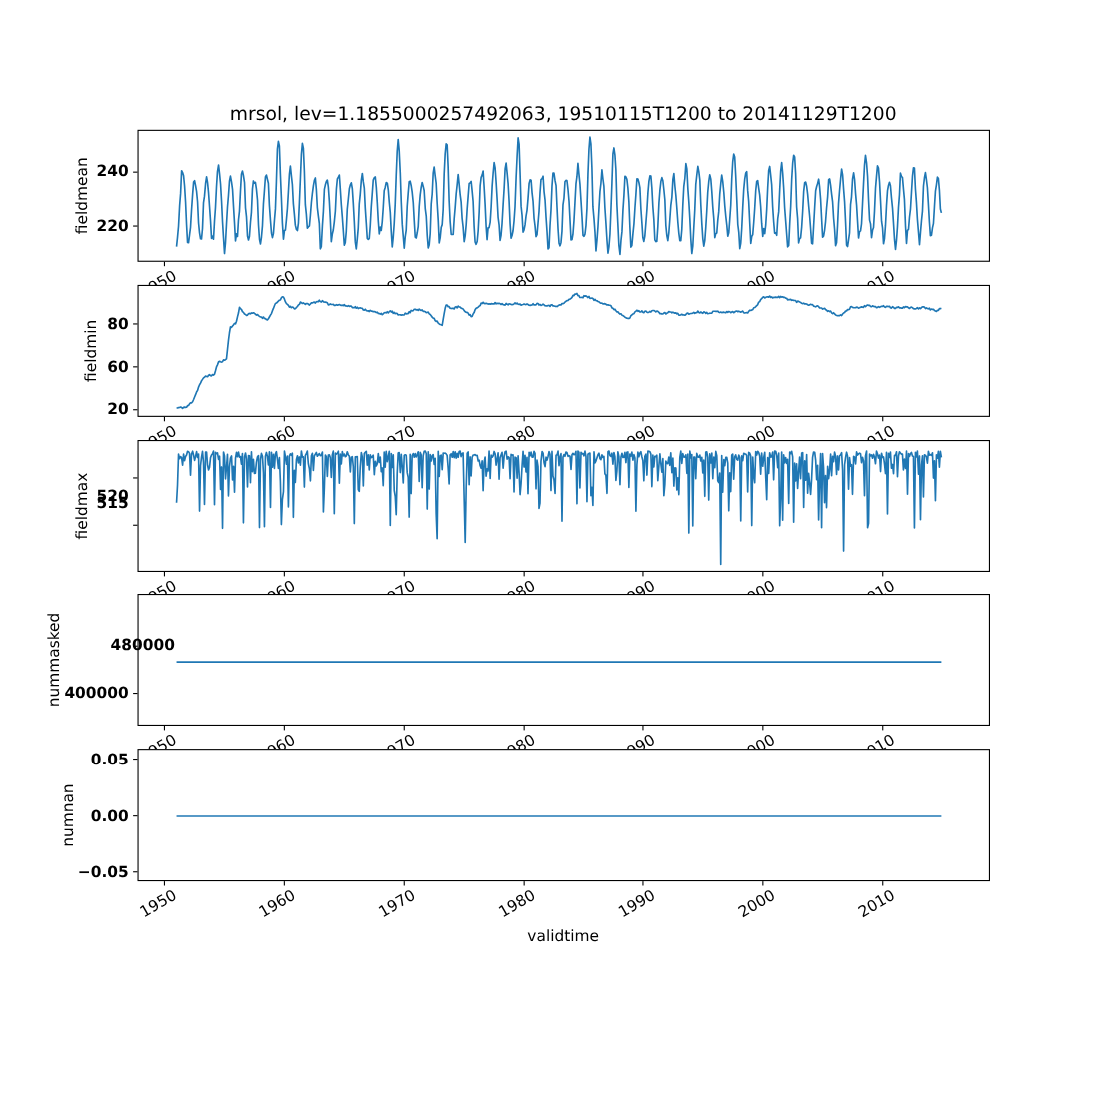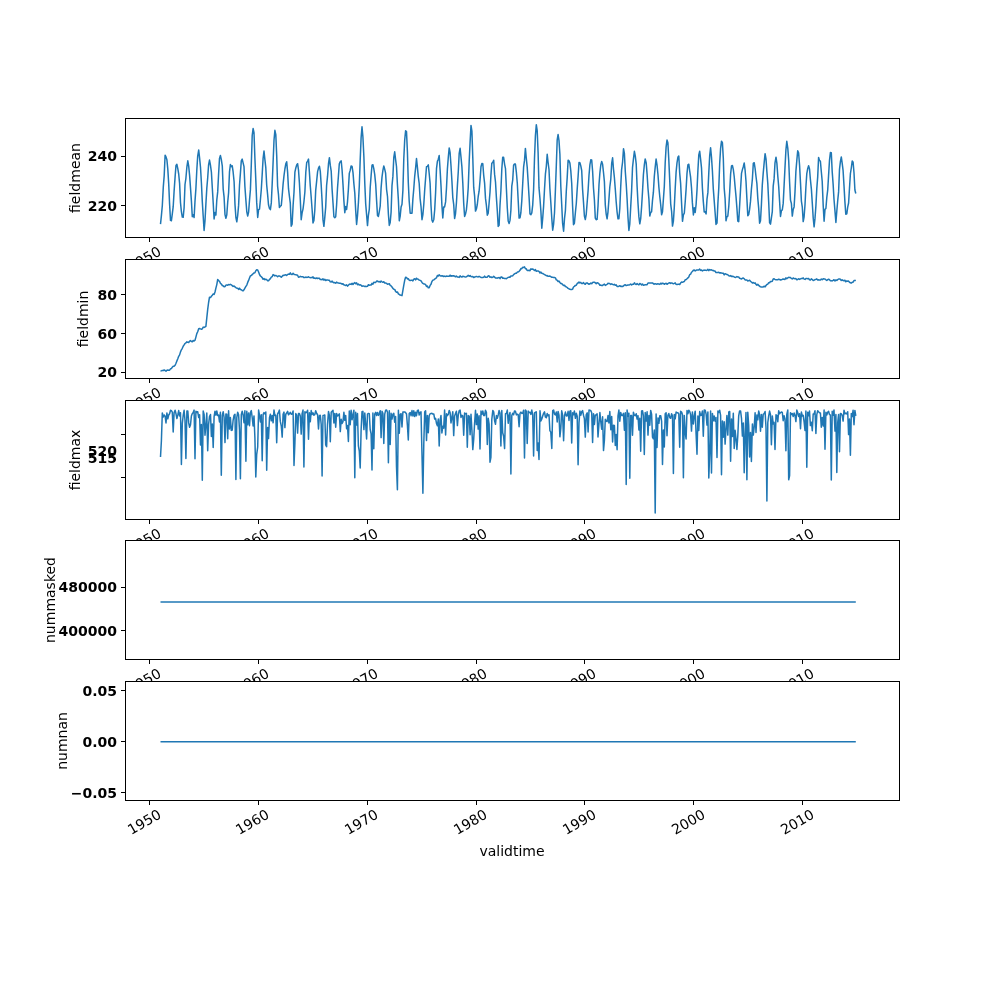--- a/index.html
+++ b/index.html
@@ -13,20 +13,21 @@
   .ytick-label{position:absolute;font-size:14px;white-space:nowrap;transform:translate(0,-50%);text-align:right;font-weight:bold;}
   .xtick-label{position:absolute;font-size:14px;white-space:nowrap;transform:rotate(-30deg);transform-origin:100% 0;}
   .tickmark{position:absolute;background:#000;}
   svg{display:block;}
 </style>
 </head>
 <body>
 
 <div id="fig">
 
+  <span class="title" style="left:512px;top:104px;">mrsol, lev=1.1855000257492063, 19510115T1200 to 20141129T1200</span>
 
   <div class="axes" style="left:125px;top:118px;width:775px;height:120px;z-index:10;">
       <svg width="775" height="120" viewBox="0 0 775 120" style="position: absolute; left: -1px; top: -1px;">
         <polyline points="35.5,106.2 36.4,97.6 37.3,87.7 38.3,68.9 39.2,57.6 40.1,37.2 41.0,38.9 41.9,41.8 42.8,51.1 43.7,65.6 44.6,86.1 45.5,102.4 46.4,102.7 47.3,95.8 48.2,88.7 49.1,73.3 50.1,58.9 51.0,47.4 51.9,46.3 52.8,50.7 53.7,56.0 54.6,65.4 55.5,84.7 56.4,93.7 57.3,99.1 58.2,99.3 59.1,89.7 60.0,66.5 60.9,60.3 61.9,48.8 62.8,42.8 63.7,48.1 64.6,57.4 65.5,69.9 66.4,82.9 67.3,98.7 68.2,96.7 69.1,99.5 70.0,83.1 70.9,70.6 71.8,52.2 72.7,38.0 73.7,32.0 74.6,40.1 75.5,49.3 76.4,64.7 77.3,83.6 78.2,98.3 79.1,112.5 80.0,102.7 80.9,85.9 81.8,70.4 82.7,59.7 83.6,46.8 84.5,42.1 85.5,47.5 86.4,54.1 87.3,69.8 88.2,84.7 89.1,101.0 90.0,94.6 90.9,97.0 91.8,82.0 92.7,73.9 93.6,56.0 94.5,40.4 95.4,37.5 96.3,41.4 97.3,48.1 98.2,71.1 99.1,79.2 100.0,96.6 100.9,100.2 101.8,96.8 102.7,84.3 103.6,74.8 104.5,53.9 105.4,46.5 106.3,48.6 107.2,47.7 108.1,53.7 109.1,63.8 110.0,86.6 110.9,99.5 111.8,103.8 112.7,97.5 113.6,87.4 114.5,67.3 115.4,55.4 116.3,42.9 117.2,41.1 118.1,44.9 119.0,48.6 119.9,68.5 120.9,82.4 121.8,93.8 122.7,98.0 123.6,94.2 124.5,82.4 125.4,71.9 126.3,46.7 127.2,17.5 128.1,10.5 129.0,14.7 129.9,40.3 130.8,61.6 131.7,84.4 132.7,99.4 133.6,91.6 134.5,91.1 135.4,81.7 136.3,71.5 137.2,56.3 138.1,40.4 139.0,33.0 139.9,41.6 140.8,49.7 141.7,67.1 142.6,76.4 143.5,86.7 144.5,90.6 145.4,91.6 146.3,84.9 147.2,65.6 148.1,44.3 149.0,22.2 149.9,12.3 150.8,16.6 151.7,37.4 152.6,68.1 153.5,76.7 154.4,89.5 155.3,88.3 156.3,87.4 157.2,77.5 158.1,66.1 159.0,57.7 159.9,51.0 160.8,45.9 161.7,43.8 162.6,54.1 163.5,70.7 164.4,78.2 165.3,85.1 166.2,108.2 167.1,106.3 168.1,87.5 169.0,74.2 169.9,54.2 170.8,50.0 171.7,47.0 172.6,45.7 173.5,52.0 174.4,64.8 175.3,81.7 176.2,101.7 177.1,94.8 178.0,91.1 178.9,84.0 179.9,73.8 180.8,54.2 181.7,44.6 182.6,43.1 183.5,41.1 184.4,54.1 185.3,68.1 186.2,79.2 187.1,91.5 188.0,104.9 188.9,102.6 189.8,92.3 190.7,72.4 191.7,62.7 192.6,53.6 193.5,50.1 194.4,48.2 195.3,53.4 196.2,67.1 197.1,83.3 198.0,101.9 198.9,108.3 199.8,99.4 200.7,89.1 201.6,67.5 202.5,58.7 203.5,45.7 204.4,39.7 205.3,47.4 206.2,53.1 207.1,71.4 208.0,84.8 208.9,98.8 209.8,99.7 210.7,98.7 211.6,87.0 212.5,70.3 213.4,58.3 214.3,45.7 215.3,43.5 216.2,42.9 217.1,52.3 218.0,66.4 218.9,82.9 219.8,94.7 220.7,88.5 221.6,91.5 222.5,83.8 223.4,71.1 224.3,55.4 225.2,52.4 226.1,48.0 227.1,48.5 228.0,54.6 228.9,65.9 229.8,75.1 230.7,92.6 231.6,106.5 232.5,97.6 233.4,84.9 234.3,67.6 235.2,41.9 236.1,19.9 237.0,8.8 237.9,18.7 238.9,39.2 239.8,65.8 240.7,86.0 241.6,96.8 242.5,107.6 243.4,97.3 244.3,91.2 245.2,69.7 246.1,57.8 247.0,47.2 247.9,46.7 248.8,50.6 249.7,56.4 250.7,66.3 251.6,82.6 252.5,97.5 253.4,98.4 254.3,93.6 255.2,88.1 256.1,69.9 257.0,59.1 257.9,52.4 258.8,47.9 259.7,51.2 260.6,55.2 261.6,71.6 262.5,78.5 263.4,96.1 264.3,107.4 265.2,104.5 266.1,94.1 267.0,67.6 267.9,58.4 268.8,39.3 269.7,33.8 270.6,41.7 271.5,48.5 272.4,66.1 273.4,82.3 274.3,102.8 275.2,98.0 276.1,88.9 277.0,86.2 277.9,72.4 278.8,40.4 279.7,22.1 280.6,12.8 281.5,13.6 282.4,33.5 283.3,64.5 284.2,83.2 285.2,95.2 286.1,95.2 287.0,95.2 287.9,80.9 288.8,70.5 289.7,58.3 290.6,50.1 291.5,40.6 292.4,49.2 293.3,58.7 294.2,65.5 295.1,80.5 296.0,88.3 297.0,101.7 297.9,96.5 298.8,86.2 299.7,71.9 300.6,60.3 301.5,48.8 302.4,48.4 303.3,46.9 304.2,55.5 305.1,65.2 306.0,87.5 306.9,102.0 307.8,104.1 308.8,101.4 309.7,91.8 310.6,74.6 311.5,50.7 312.4,43.3 313.3,41.2 314.2,37.5 315.1,51.9 316.0,67.6 316.9,87.3 317.8,99.9 318.7,89.1 319.6,88.9 320.6,83.9 321.5,69.7 322.4,51.0 323.3,39.3 324.2,29.9 325.1,34.7 326.0,47.8 326.9,62.8 327.8,79.6 328.7,86.4 329.6,100.5 330.5,95.9 331.4,85.2 332.4,67.6 333.3,53.2 334.2,35.3 335.1,30.3 336.0,39.1 336.9,48.9 337.8,65.0 338.7,85.3 339.6,98.5 340.5,96.1 341.4,91.8 342.3,82.9 343.2,70.0 344.2,43.1 345.1,24.0 346.0,7.4 346.9,13.0 347.8,39.9 348.7,69.4 349.6,77.8 350.5,93.1 351.4,91.0 352.3,86.5 353.2,78.5 354.1,73.2 355.0,62.8 356.0,48.7 356.9,45.5 357.8,45.8 358.7,57.3 359.6,65.1 360.5,80.4 361.4,87.4 362.3,97.2 363.2,95.3 364.1,85.0 365.0,74.3 365.9,57.6 366.8,45.3 367.8,44.4 368.7,42.2 369.6,56.4 370.5,64.0 371.4,79.6 372.3,92.8 373.2,108.4 374.1,107.2 375.0,87.3 375.9,73.0 376.8,51.2 377.7,39.3 378.6,39.3 379.6,46.3 380.5,50.7 381.4,70.8 382.3,90.0 383.2,103.1 384.1,105.5 385.0,102.4 385.9,92.1 386.8,68.2 387.7,62.2 388.6,47.3 389.5,46.0 390.4,46.1 391.4,54.7 392.3,65.2 393.2,82.5 394.1,100.1 395.0,99.8 395.9,94.5 396.8,82.6 397.7,66.0 398.6,49.2 399.5,42.4 400.4,30.4 401.3,40.3 402.2,49.1 403.2,64.8 404.1,79.5 405.0,96.0 405.9,96.8 406.8,94.9 407.7,87.1 408.6,71.5 409.5,40.3 410.4,17.9 411.3,6.7 412.2,12.7 413.1,34.5 414.0,69.9 415.0,81.0 415.9,93.2 416.8,110.2 417.7,100.3 418.6,88.1 419.5,71.5 420.4,56.2 421.3,48.6 422.2,36.3 423.1,44.5 424.0,51.5 424.9,70.8 425.8,84.3 426.8,100.6 427.7,112.2 428.6,106.1 429.5,94.7 430.4,72.5 431.3,47.9 432.2,21.8 433.1,16.5 434.0,22.7 434.9,36.3 435.8,68.2 436.7,86.3 437.6,105.2 438.6,113.2 439.5,100.7 440.4,92.6 441.3,73.0 442.2,59.6 443.1,42.2 444.0,42.9 444.9,45.1 445.8,52.9 446.7,65.3 447.6,88.3 448.5,106.7 449.4,105.3 450.4,94.4 451.3,85.5 452.2,71.1 453.1,58.5 454.0,44.5 454.9,44.7 455.8,47.9 456.7,52.5 457.6,71.5 458.5,84.3 459.4,98.0 460.3,101.5 461.2,96.6 462.2,84.0 463.1,72.5 464.0,57.2 464.9,46.9 465.8,41.8 466.7,42.0 467.6,53.0 468.5,70.2 469.4,81.7 470.3,100.1 471.2,101.7 472.1,101.4 473.0,88.3 474.0,66.5 474.9,54.8 475.8,46.9 476.7,43.5 477.6,46.3 478.5,54.5 479.4,63.6 480.3,87.0 481.2,96.2 482.1,100.8 483.0,93.8 483.9,81.8 484.8,69.0 485.8,61.2 486.7,45.1 487.6,39.8 488.5,51.1 489.4,59.7 490.3,71.3 491.2,84.0 492.1,94.1 493.0,100.8 493.9,100.7 494.8,90.5 495.7,69.0 496.6,51.6 497.6,43.8 498.5,30.7 499.4,35.5 500.3,53.5 501.2,65.8 502.1,81.0 503.0,99.4 503.9,112.5 504.8,105.8 505.7,89.1 506.6,72.9 507.5,49.7 508.4,41.4 509.4,33.3 510.3,38.2 511.2,45.8 512.1,68.4 513.0,85.3 513.9,98.9 514.8,105.8 515.7,100.7 516.6,88.7 517.5,73.8 518.4,56.8 519.3,47.2 520.2,40.9 521.2,44.9 522.1,56.4 523.0,70.5 523.9,80.9 524.8,98.0 525.7,94.4 526.6,93.8 527.5,82.3 528.4,74.2 529.3,58.5 530.2,49.1 531.1,41.1 532.0,46.8 533.0,57.0 533.9,69.4 534.8,78.8 535.7,86.7 536.6,96.7 537.5,93.7 538.4,81.2 539.3,68.6 540.2,44.7 541.1,29.1 542.0,22.1 542.9,24.7 543.8,41.6 544.8,63.9 545.7,86.1 546.6,93.3 547.5,108.1 548.4,103.1 549.3,89.3 550.2,70.5 551.1,54.1 552.0,44.9 552.9,39.3 553.8,38.0 554.7,55.1 555.6,65.1 556.6,85.6 557.5,103.3 558.4,96.9 559.3,95.2 560.2,84.0 561.1,71.1 562.0,55.4 562.9,46.9 563.8,46.2 564.7,53.0 565.6,59.2 566.5,69.7 567.4,84.9 568.4,96.9 569.3,89.8 570.2,94.4 571.1,86.5 572.0,72.1 572.9,52.5 573.8,36.9 574.7,33.3 575.6,41.2 576.5,49.8 577.4,70.0 578.3,83.4 579.2,93.9 580.2,93.7 581.1,95.9 582.0,81.1 582.9,74.4 583.8,54.6 584.7,37.6 585.6,29.7 586.5,39.4 587.4,52.7 588.3,70.9 589.2,82.6 590.1,94.5 591.0,106.4 592.0,105.1 592.9,85.3 593.8,69.6 594.7,45.2 595.6,30.4 596.5,23.2 597.4,24.6 598.3,40.1 599.2,70.2 600.1,80.8 601.0,102.8 601.9,98.9 602.8,98.2 603.8,88.2 604.7,73.8 605.6,56.1 606.5,48.0 607.4,47.5 608.3,51.3 609.2,58.5 610.1,68.8 611.0,78.4 611.9,89.9 612.8,103.1 613.7,103.7 614.6,88.1 615.6,70.4 616.5,55.4 617.4,51.6 618.3,48.7 619.2,44.9 620.1,52.2 621.0,63.3 621.9,80.9 622.8,97.7 623.7,96.6 624.6,91.4 625.5,83.4 626.4,71.3 627.4,60.7 628.3,45.4 629.2,44.7 630.1,50.5 631.0,58.5 631.9,65.6 632.8,80.4 633.7,90.4 634.6,105.3 635.5,102.7 636.4,86.9 637.3,66.9 638.2,55.4 639.2,44.4 640.1,35.7 641.0,40.9 641.9,53.9 642.8,65.5 643.7,84.1 644.6,104.7 645.5,106.2 646.4,100.0 647.3,93.7 648.2,68.1 649.1,60.9 650.0,44.9 651.0,39.2 651.9,45.4 652.8,58.2 653.7,68.5 654.6,83.5 655.5,98.4 656.4,92.6 657.3,91.9 658.2,85.4 659.1,67.4 660.0,49.4 660.9,32.2 661.8,23.3 662.8,30.4 663.7,42.5 664.6,64.2 665.5,82.1 666.4,85.5 667.3,98.1 668.2,91.4 669.1,88.9 670.0,73.9 670.9,53.3 671.8,42.6 672.7,32.8 673.6,34.8 674.6,47.7 675.5,64.9 676.4,83.1 677.3,89.2 678.2,103.6 679.1,98.8 680.0,86.7 680.9,69.0 681.8,55.6 682.7,50.6 683.6,47.7 684.5,50.9 685.4,61.5 686.4,71.4 687.3,85.3 688.2,99.9 689.1,108.8 690.0,100.4 690.9,87.9 691.8,70.6 692.7,58.9 693.6,39.4 694.5,42.5 695.4,43.2 696.3,53.5 697.2,63.2 698.2,87.6 699.1,103.3 700.0,91.4 700.9,90.5 701.8,79.5 702.7,72.2 703.6,57.1 704.5,42.4 705.4,34.6 706.3,34.8 707.2,53.6 708.1,65.8 709.0,81.2 710.0,93.4 710.9,104.5 711.8,93.3 712.7,82.7 713.6,73.9 714.5,51.3 715.4,43.6 716.3,38.9 717.2,45.3 718.1,52.7 719.0,67.6 719.9,83.6 720.8,96.2 721.8,95.8 722.7,89.2 723.6,85.0 724.5,70.0 725.4,55.7 726.3,50.0 727.2,43.0 728.1,44.3 729.0,54.8 729.9,72.0 730.8,75.5" fill="none" stroke="#1f77b4" stroke-width="1.5" stroke-linejoin="round"></polyline>
       </svg>
     </div>
   <div class="lbl-layer" style="z-index:11;">
       <div class="tickmark" style="left: 121px; top: 205px; width: 4px; height: 1px;"></div>
       <span class="ytick-label" style="right: 883px; top: 205.5px;">220</span>
       <div class="tickmark" style="left: 121px; top: 155.9px; width: 4px; height: 1px;"></div>
@@ -103,21 +104,21 @@
 
   <div class="axes" style="left:125px;top:540px;width:775px;height:120px;z-index:16;">
       <svg width="775" height="120" viewBox="0 0 775 120" style="position: absolute; left: -1px; top: -1px;">
         <polyline points="35.5,61.9 36.4,61.9 37.3,61.9 38.3,61.9 39.2,61.9 40.1,61.9 41.0,61.9 41.9,61.9 42.8,61.9 43.7,61.9 44.6,61.9 45.5,61.9 46.4,61.9 47.3,61.9 48.2,61.9 49.1,61.9 50.1,61.9 51.0,61.9 51.9,61.9 52.8,61.9 53.7,61.9 54.6,61.9 55.5,61.9 56.4,61.9 57.3,61.9 58.2,61.9 59.1,61.9 60.0,61.9 60.9,61.9 61.9,61.9 62.8,61.9 63.7,61.9 64.6,61.9 65.5,61.9 66.4,61.9 67.3,61.9 68.2,61.9 69.1,61.9 70.0,61.9 70.9,61.9 71.8,61.9 72.7,61.9 73.7,61.9 74.6,61.9 75.5,61.9 76.4,61.9 77.3,61.9 78.2,61.9 79.1,61.9 80.0,61.9 80.9,61.9 81.8,61.9 82.7,61.9 83.6,61.9 84.5,61.9 85.5,61.9 86.4,61.9 87.3,61.9 88.2,61.9 89.1,61.9 90.0,61.9 90.9,61.9 91.8,61.9 92.7,61.9 93.6,61.9 94.5,61.9 95.4,61.9 96.3,61.9 97.3,61.9 98.2,61.9 99.1,61.9 100.0,61.9 100.9,61.9 101.8,61.9 102.7,61.9 103.6,61.9 104.5,61.9 105.4,61.9 106.3,61.9 107.2,61.9 108.1,61.9 109.1,61.9 110.0,61.9 110.9,61.9 111.8,61.9 112.7,61.9 113.6,61.9 114.5,61.9 115.4,61.9 116.3,61.9 117.2,61.9 118.1,61.9 119.0,61.9 119.9,61.9 120.9,61.9 121.8,61.9 122.7,61.9 123.6,61.9 124.5,61.9 125.4,61.9 126.3,61.9 127.2,61.9 128.1,61.9 129.0,61.9 129.9,61.9 130.8,61.9 131.7,61.9 132.7,61.9 133.6,61.9 134.5,61.9 135.4,61.9 136.3,61.9 137.2,61.9 138.1,61.9 139.0,61.9 139.9,61.9 140.8,61.9 141.7,61.9 142.6,61.9 143.5,61.9 144.5,61.9 145.4,61.9 146.3,61.9 147.2,61.9 148.1,61.9 149.0,61.9 149.9,61.9 150.8,61.9 151.7,61.9 152.6,61.9 153.5,61.9 154.4,61.9 155.3,61.9 156.3,61.9 157.2,61.9 158.1,61.9 159.0,61.9 159.9,61.9 160.8,61.9 161.7,61.9 162.6,61.9 163.5,61.9 164.4,61.9 165.3,61.9 166.2,61.9 167.1,61.9 168.1,61.9 169.0,61.9 169.9,61.9 170.8,61.9 171.7,61.9 172.6,61.9 173.5,61.9 174.4,61.9 175.3,61.9 176.2,61.9 177.1,61.9 178.0,61.9 178.9,61.9 179.9,61.9 180.8,61.9 181.7,61.9 182.6,61.9 183.5,61.9 184.4,61.9 185.3,61.9 186.2,61.9 187.1,61.9 188.0,61.9 188.9,61.9 189.8,61.9 190.7,61.9 191.7,61.9 192.6,61.9 193.5,61.9 194.4,61.9 195.3,61.9 196.2,61.9 197.1,61.9 198.0,61.9 198.9,61.9 199.8,61.9 200.7,61.9 201.6,61.9 202.5,61.9 203.5,61.9 204.4,61.9 205.3,61.9 206.2,61.9 207.1,61.9 208.0,61.9 208.9,61.9 209.8,61.9 210.7,61.9 211.6,61.9 212.5,61.9 213.4,61.9 214.3,61.9 215.3,61.9 216.2,61.9 217.1,61.9 218.0,61.9 218.9,61.9 219.8,61.9 220.7,61.9 221.6,61.9 222.5,61.9 223.4,61.9 224.3,61.9 225.2,61.9 226.1,61.9 227.1,61.9 228.0,61.9 228.9,61.9 229.8,61.9 230.7,61.9 231.6,61.9 232.5,61.9 233.4,61.9 234.3,61.9 235.2,61.9 236.1,61.9 237.0,61.9 237.9,61.9 238.9,61.9 239.8,61.9 240.7,61.9 241.6,61.9 242.5,61.9 243.4,61.9 244.3,61.9 245.2,61.9 246.1,61.9 247.0,61.9 247.9,61.9 248.8,61.9 249.7,61.9 250.7,61.9 251.6,61.9 252.5,61.9 253.4,61.9 254.3,61.9 255.2,61.9 256.1,61.9 257.0,61.9 257.9,61.9 258.8,61.9 259.7,61.9 260.6,61.9 261.6,61.9 262.5,61.9 263.4,61.9 264.3,61.9 265.2,61.9 266.1,61.9 267.0,61.9 267.9,61.9 268.8,61.9 269.7,61.9 270.6,61.9 271.5,61.9 272.4,61.9 273.4,61.9 274.3,61.9 275.2,61.9 276.1,61.9 277.0,61.9 277.9,61.9 278.8,61.9 279.7,61.9 280.6,61.9 281.5,61.9 282.4,61.9 283.3,61.9 284.2,61.9 285.2,61.9 286.1,61.9 287.0,61.9 287.9,61.9 288.8,61.9 289.7,61.9 290.6,61.9 291.5,61.9 292.4,61.9 293.3,61.9 294.2,61.9 295.1,61.9 296.0,61.9 297.0,61.9 297.9,61.9 298.8,61.9 299.7,61.9 300.6,61.9 301.5,61.9 302.4,61.9 303.3,61.9 304.2,61.9 305.1,61.9 306.0,61.9 306.9,61.9 307.8,61.9 308.8,61.9 309.7,61.9 310.6,61.9 311.5,61.9 312.4,61.9 313.3,61.9 314.2,61.9 315.1,61.9 316.0,61.9 316.9,61.9 317.8,61.9 318.7,61.9 319.6,61.9 320.6,61.9 321.5,61.9 322.4,61.9 323.3,61.9 324.2,61.9 325.1,61.9 326.0,61.9 326.9,61.9 327.8,61.9 328.7,61.9 329.6,61.9 330.5,61.9 331.4,61.9 332.4,61.9 333.3,61.9 334.2,61.9 335.1,61.9 336.0,61.9 336.9,61.9 337.8,61.9 338.7,61.9 339.6,61.9 340.5,61.9 341.4,61.9 342.3,61.9 343.2,61.9 344.2,61.9 345.1,61.9 346.0,61.9 346.9,61.9 347.8,61.9 348.7,61.9 349.6,61.9 350.5,61.9 351.4,61.9 352.3,61.9 353.2,61.9 354.1,61.9 355.0,61.9 356.0,61.9 356.9,61.9 357.8,61.9 358.7,61.9 359.6,61.9 360.5,61.9 361.4,61.9 362.3,61.9 363.2,61.9 364.1,61.9 365.0,61.9 365.9,61.9 366.8,61.9 367.8,61.9 368.7,61.9 369.6,61.9 370.5,61.9 371.4,61.9 372.3,61.9 373.2,61.9 374.1,61.9 375.0,61.9 375.9,61.9 376.8,61.9 377.7,61.9 378.6,61.9 379.6,61.9 380.5,61.9 381.4,61.9 382.3,61.9 383.2,61.9 384.1,61.9 385.0,61.9 385.9,61.9 386.8,61.9 387.7,61.9 388.6,61.9 389.5,61.9 390.4,61.9 391.4,61.9 392.3,61.9 393.2,61.9 394.1,61.9 395.0,61.9 395.9,61.9 396.8,61.9 397.7,61.9 398.6,61.9 399.5,61.9 400.4,61.9 401.3,61.9 402.2,61.9 403.2,61.9 404.1,61.9 405.0,61.9 405.9,61.9 406.8,61.9 407.7,61.9 408.6,61.9 409.5,61.9 410.4,61.9 411.3,61.9 412.2,61.9 413.1,61.9 414.0,61.9 415.0,61.9 415.9,61.9 416.8,61.9 417.7,61.9 418.6,61.9 419.5,61.9 420.4,61.9 421.3,61.9 422.2,61.9 423.1,61.9 424.0,61.9 424.9,61.9 425.8,61.9 426.8,61.9 427.7,61.9 428.6,61.9 429.5,61.9 430.4,61.9 431.3,61.9 432.2,61.9 433.1,61.9 434.0,61.9 434.9,61.9 435.8,61.9 436.7,61.9 437.6,61.9 438.6,61.9 439.5,61.9 440.4,61.9 441.3,61.9 442.2,61.9 443.1,61.9 444.0,61.9 444.9,61.9 445.8,61.9 446.7,61.9 447.6,61.9 448.5,61.9 449.4,61.9 450.4,61.9 451.3,61.9 452.2,61.9 453.1,61.9 454.0,61.9 454.9,61.9 455.8,61.9 456.7,61.9 457.6,61.9 458.5,61.9 459.4,61.9 460.3,61.9 461.2,61.9 462.2,61.9 463.1,61.9 464.0,61.9 464.9,61.9 465.8,61.9 466.7,61.9 467.6,61.9 468.5,61.9 469.4,61.9 470.3,61.9 471.2,61.9 472.1,61.9 473.0,61.9 474.0,61.9 474.9,61.9 475.8,61.9 476.7,61.9 477.6,61.9 478.5,61.9 479.4,61.9 480.3,61.9 481.2,61.9 482.1,61.9 483.0,61.9 483.9,61.9 484.8,61.9 485.8,61.9 486.7,61.9 487.6,61.9 488.5,61.9 489.4,61.9 490.3,61.9 491.2,61.9 492.1,61.9 493.0,61.9 493.9,61.9 494.8,61.9 495.7,61.9 496.6,61.9 497.6,61.9 498.5,61.9 499.4,61.9 500.3,61.9 501.2,61.9 502.1,61.9 503.0,61.9 503.9,61.9 504.8,61.9 505.7,61.9 506.6,61.9 507.5,61.9 508.4,61.9 509.4,61.9 510.3,61.9 511.2,61.9 512.1,61.9 513.0,61.9 513.9,61.9 514.8,61.9 515.7,61.9 516.6,61.9 517.5,61.9 518.4,61.9 519.3,61.9 520.2,61.9 521.2,61.9 522.1,61.9 523.0,61.9 523.9,61.9 524.8,61.9 525.7,61.9 526.6,61.9 527.5,61.9 528.4,61.9 529.3,61.9 530.2,61.9 531.1,61.9 532.0,61.9 533.0,61.9 533.9,61.9 534.8,61.9 535.7,61.9 536.6,61.9 537.5,61.9 538.4,61.9 539.3,61.9 540.2,61.9 541.1,61.9 542.0,61.9 542.9,61.9 543.8,61.9 544.8,61.9 545.7,61.9 546.6,61.9 547.5,61.9 548.4,61.9 549.3,61.9 550.2,61.9 551.1,61.9 552.0,61.9 552.9,61.9 553.8,61.9 554.7,61.9 555.6,61.9 556.6,61.9 557.5,61.9 558.4,61.9 559.3,61.9 560.2,61.9 561.1,61.9 562.0,61.9 562.9,61.9 563.8,61.9 564.7,61.9 565.6,61.9 566.5,61.9 567.4,61.9 568.4,61.9 569.3,61.9 570.2,61.9 571.1,61.9 572.0,61.9 572.9,61.9 573.8,61.9 574.7,61.9 575.6,61.9 576.5,61.9 577.4,61.9 578.3,61.9 579.2,61.9 580.2,61.9 581.1,61.9 582.0,61.9 582.9,61.9 583.8,61.9 584.7,61.9 585.6,61.9 586.5,61.9 587.4,61.9 588.3,61.9 589.2,61.9 590.1,61.9 591.0,61.9 592.0,61.9 592.9,61.9 593.8,61.9 594.7,61.9 595.6,61.9 596.5,61.9 597.4,61.9 598.3,61.9 599.2,61.9 600.1,61.9 601.0,61.9 601.9,61.9 602.8,61.9 603.8,61.9 604.7,61.9 605.6,61.9 606.5,61.9 607.4,61.9 608.3,61.9 609.2,61.9 610.1,61.9 611.0,61.9 611.9,61.9 612.8,61.9 613.7,61.9 614.6,61.9 615.6,61.9 616.5,61.9 617.4,61.9 618.3,61.9 619.2,61.9 620.1,61.9 621.0,61.9 621.9,61.9 622.8,61.9 623.7,61.9 624.6,61.9 625.5,61.9 626.4,61.9 627.4,61.9 628.3,61.9 629.2,61.9 630.1,61.9 631.0,61.9 631.9,61.9 632.8,61.9 633.7,61.9 634.6,61.9 635.5,61.9 636.4,61.9 637.3,61.9 638.2,61.9 639.2,61.9 640.1,61.9 641.0,61.9 641.9,61.9 642.8,61.9 643.7,61.9 644.6,61.9 645.5,61.9 646.4,61.9 647.3,61.9 648.2,61.9 649.1,61.9 650.0,61.9 651.0,61.9 651.9,61.9 652.8,61.9 653.7,61.9 654.6,61.9 655.5,61.9 656.4,61.9 657.3,61.9 658.2,61.9 659.1,61.9 660.0,61.9 660.9,61.9 661.8,61.9 662.8,61.9 663.7,61.9 664.6,61.9 665.5,61.9 666.4,61.9 667.3,61.9 668.2,61.9 669.1,61.9 670.0,61.9 670.9,61.9 671.8,61.9 672.7,61.9 673.6,61.9 674.6,61.9 675.5,61.9 676.4,61.9 677.3,61.9 678.2,61.9 679.1,61.9 680.0,61.9 680.9,61.9 681.8,61.9 682.7,61.9 683.6,61.9 684.5,61.9 685.4,61.9 686.4,61.9 687.3,61.9 688.2,61.9 689.1,61.9 690.0,61.9 690.9,61.9 691.8,61.9 692.7,61.9 693.6,61.9 694.5,61.9 695.4,61.9 696.3,61.9 697.2,61.9 698.2,61.9 699.1,61.9 700.0,61.9 700.9,61.9 701.8,61.9 702.7,61.9 703.6,61.9 704.5,61.9 705.4,61.9 706.3,61.9 707.2,61.9 708.1,61.9 709.0,61.9 710.0,61.9 710.9,61.9 711.8,61.9 712.7,61.9 713.6,61.9 714.5,61.9 715.4,61.9 716.3,61.9 717.2,61.9 718.1,61.9 719.0,61.9 719.9,61.9 720.8,61.9 721.8,61.9 722.7,61.9 723.6,61.9 724.5,61.9 725.4,61.9 726.3,61.9 727.2,61.9 728.1,61.9 729.0,61.9 729.9,61.9 730.8,61.9" fill="none" stroke="#1f77b4" stroke-width="1.5" stroke-linejoin="round"></polyline>
       </svg>
     </div>
   <div class="lbl-layer" style="z-index:17;">
       <div class="tickmark" style="left: 121px; top: 630px; width: 4px; height: 1px;"></div>
       <span class="ytick-label" style="right: 883px; top: 630.5px;">400000</span>
       <div class="tickmark" style="left: 121px; top: 586.7px; width: 4px; height: 1px;"></div>
-      <span class="ytick-label" style="right: 883px; top: 587.2px;">480000</span>
+      <span class="ytick-label" style="right: 841px; top: 587.2px;">480000</span>
       <div class="tickmark" style="left: 148.7px; top: 660px; width: 1px; height: 4px;"></div>
       <span class="xtick-label" style="right: 844.8px; top: 665px;">1950</span>
       <div class="tickmark" style="left: 257.6px; top: 660px; width: 1px; height: 4px;"></div>
       <span class="xtick-label" style="right: 735.9px; top: 665px;">1960</span>
       <div class="tickmark" style="left: 366.5px; top: 660px; width: 1px; height: 4px;"></div>
       <span class="xtick-label" style="right: 627px; top: 665px;">1970</span>
       <div class="tickmark" style="left: 475.5px; top: 660px; width: 1px; height: 4px;"></div>
       <span class="xtick-label" style="right: 518px; top: 665px;">1980</span>
       <div class="tickmark" style="left: 584.4px; top: 660px; width: 1px; height: 4px;"></div>
       <span class="xtick-label" style="right: 409.1px; top: 665px;">1990</span>

